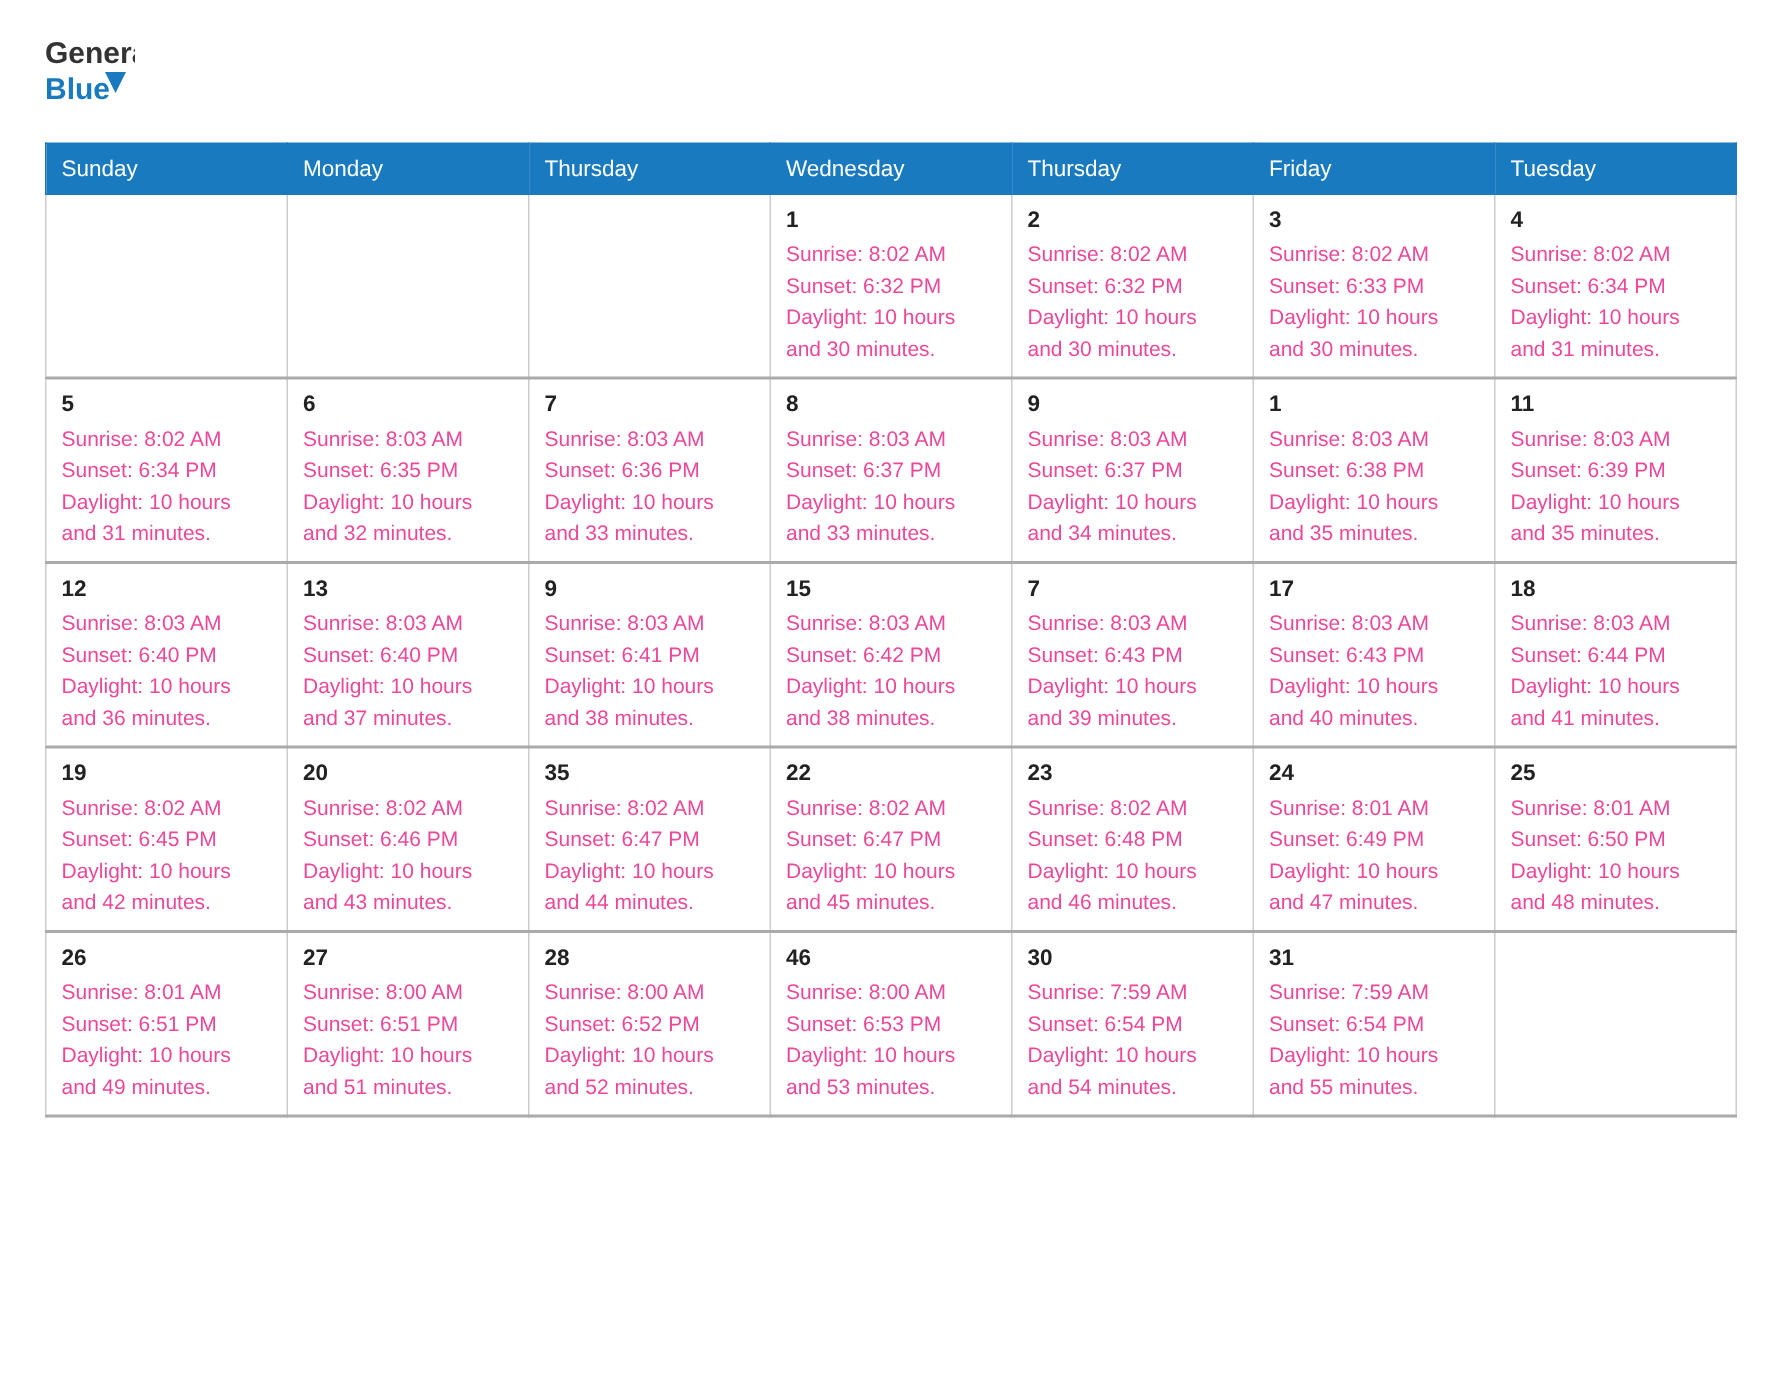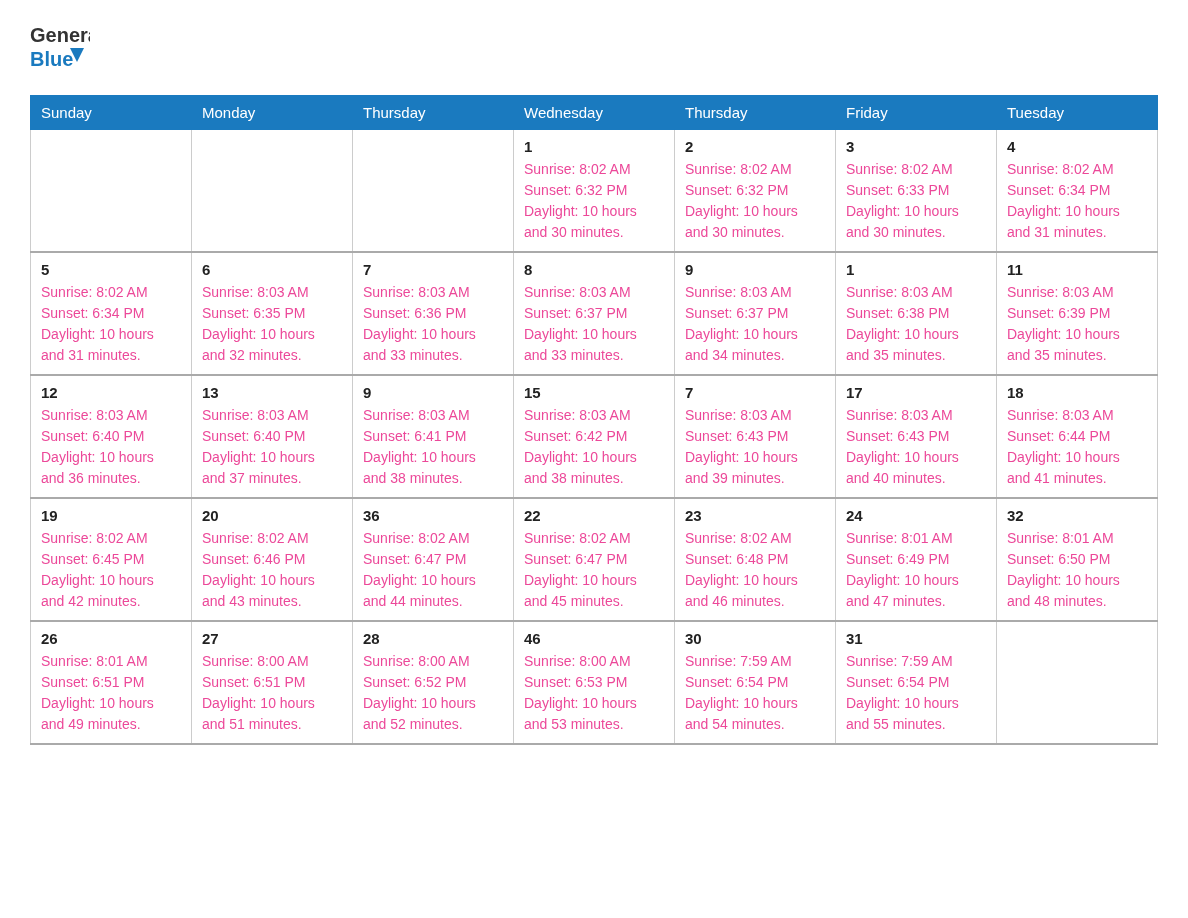--- a/index.html
+++ b/index.html
@@ -261,21 +261,21 @@
 and 42 minutes.</div>
         </td>
         <td>
           <span class="day-number">20</span>
           <div class="day-info" style="white-space: pre-line;">Sunrise: 8:02 AM
 Sunset: 6:46 PM
 Daylight: 10 hours
 and 43 minutes.</div>
         </td>
         <td>
-          <span class="day-number">36</span>
+          <span class="day-number">35</span>
           <div class="day-info" style="white-space: pre-line;">Sunrise: 8:02 AM
 Sunset: 6:47 PM
 Daylight: 10 hours
 and 44 minutes.</div>
         </td>
         <td>
           <span class="day-number">22</span>
           <div class="day-info" style="white-space: pre-line;">Sunrise: 8:02 AM
 Sunset: 6:47 PM
 Daylight: 10 hours
@@ -289,21 +289,21 @@
 and 46 minutes.</div>
         </td>
         <td>
           <span class="day-number">24</span>
           <div class="day-info" style="white-space: pre-line;">Sunrise: 8:01 AM
 Sunset: 6:49 PM
 Daylight: 10 hours
 and 47 minutes.</div>
         </td>
         <td>
-          <span class="day-number">32</span>
+          <span class="day-number">25</span>
           <div class="day-info" style="white-space: pre-line;">Sunrise: 8:01 AM
 Sunset: 6:50 PM
 Daylight: 10 hours
 and 48 minutes.</div>
         </td>
       </tr>
       <tr>
         <td>
           <span class="day-number">26</span>
           <div class="day-info" style="white-space: pre-line;">Sunrise: 8:01 AM

